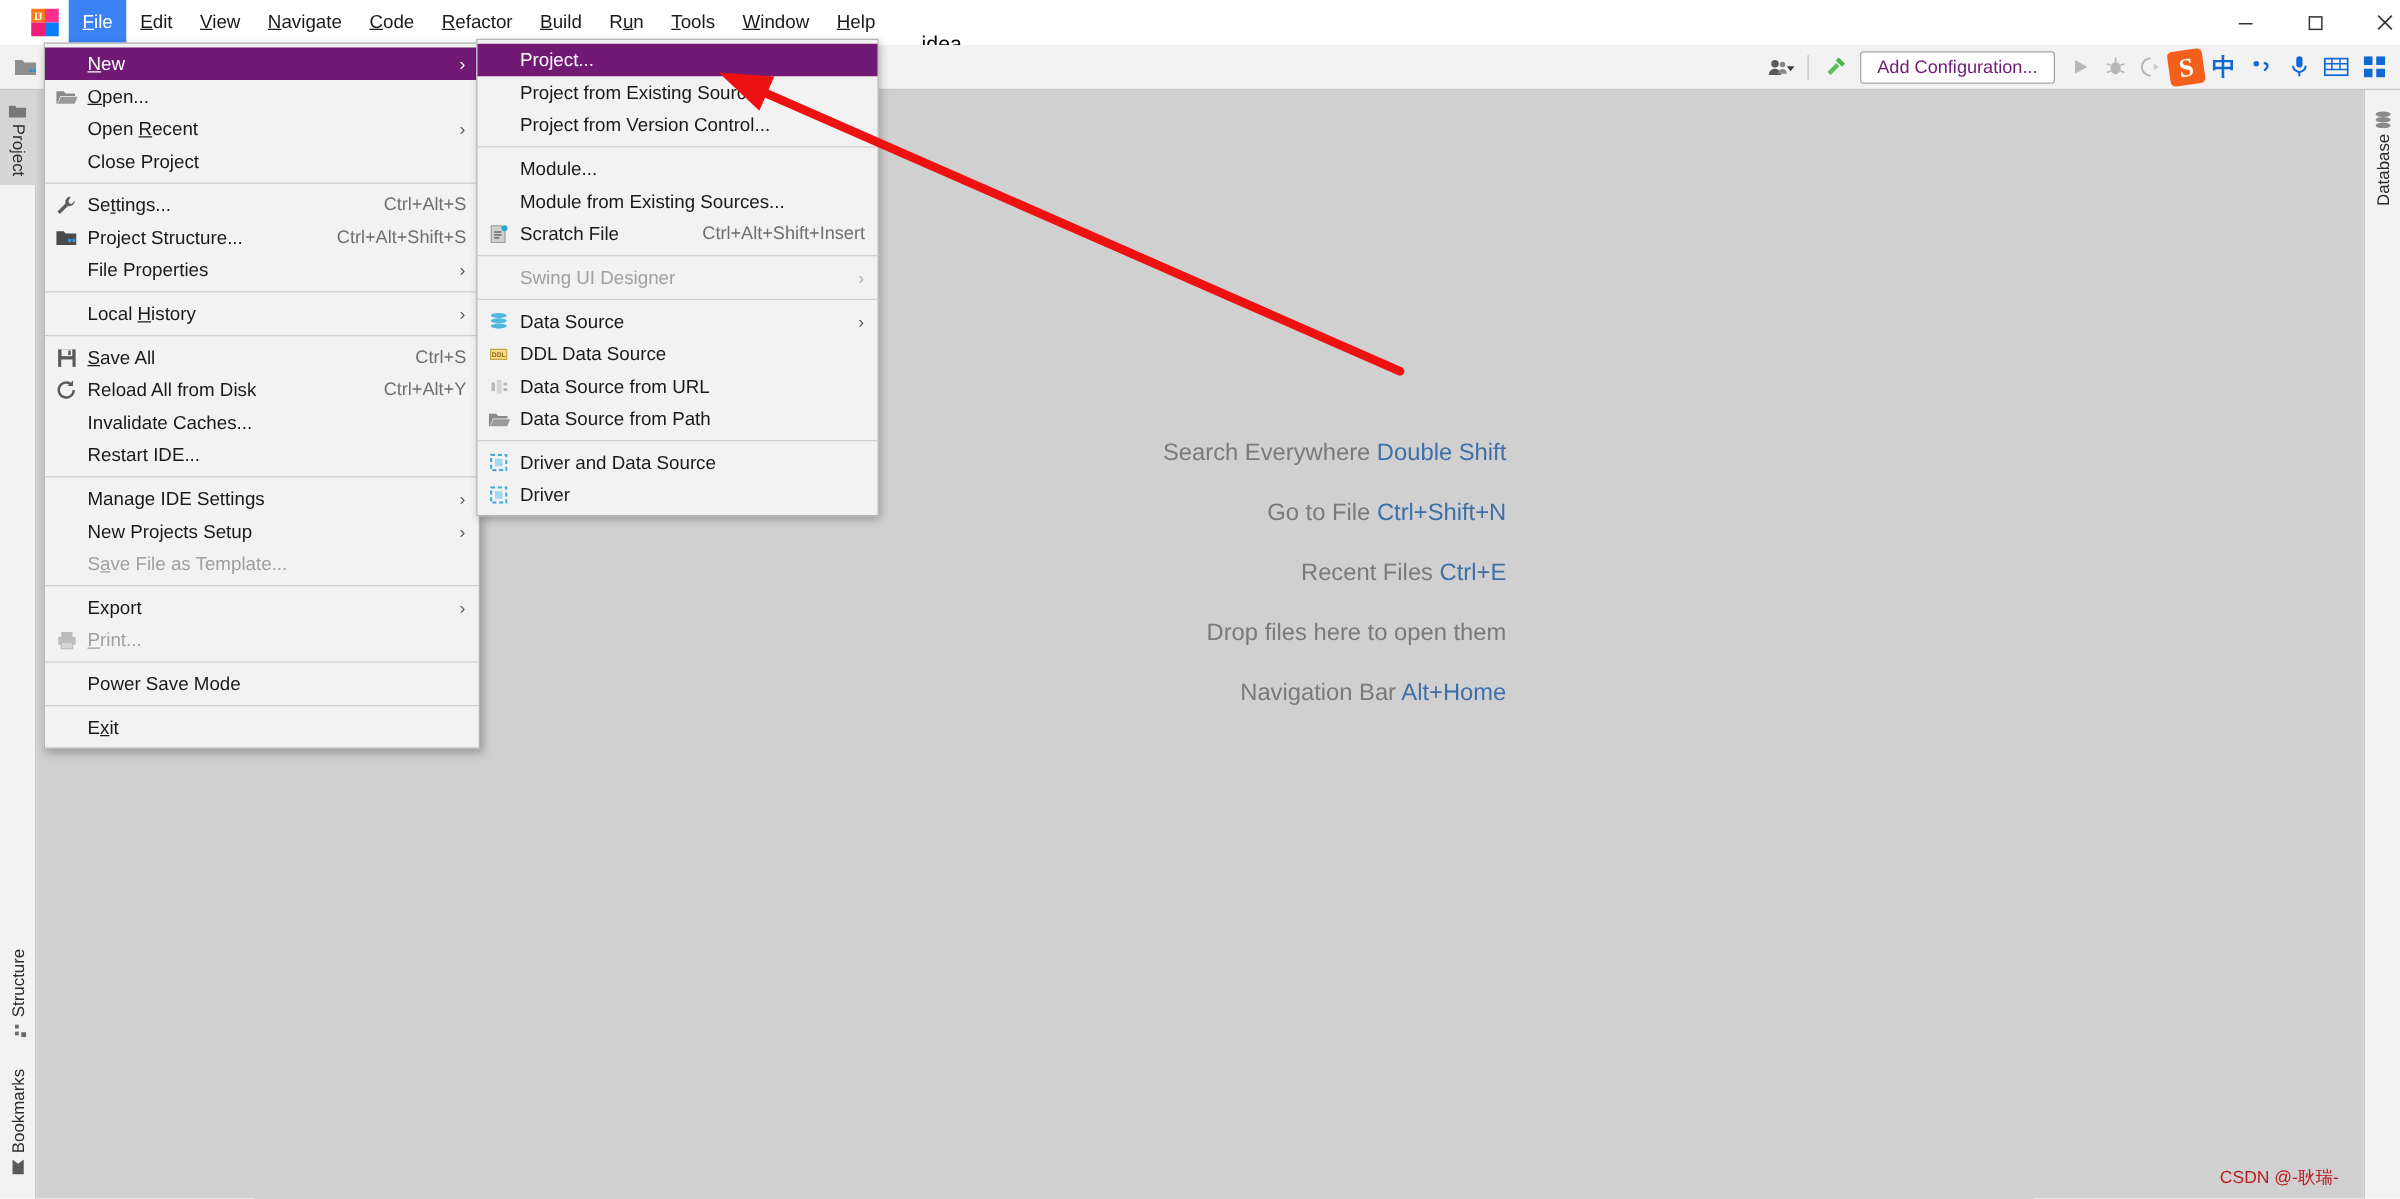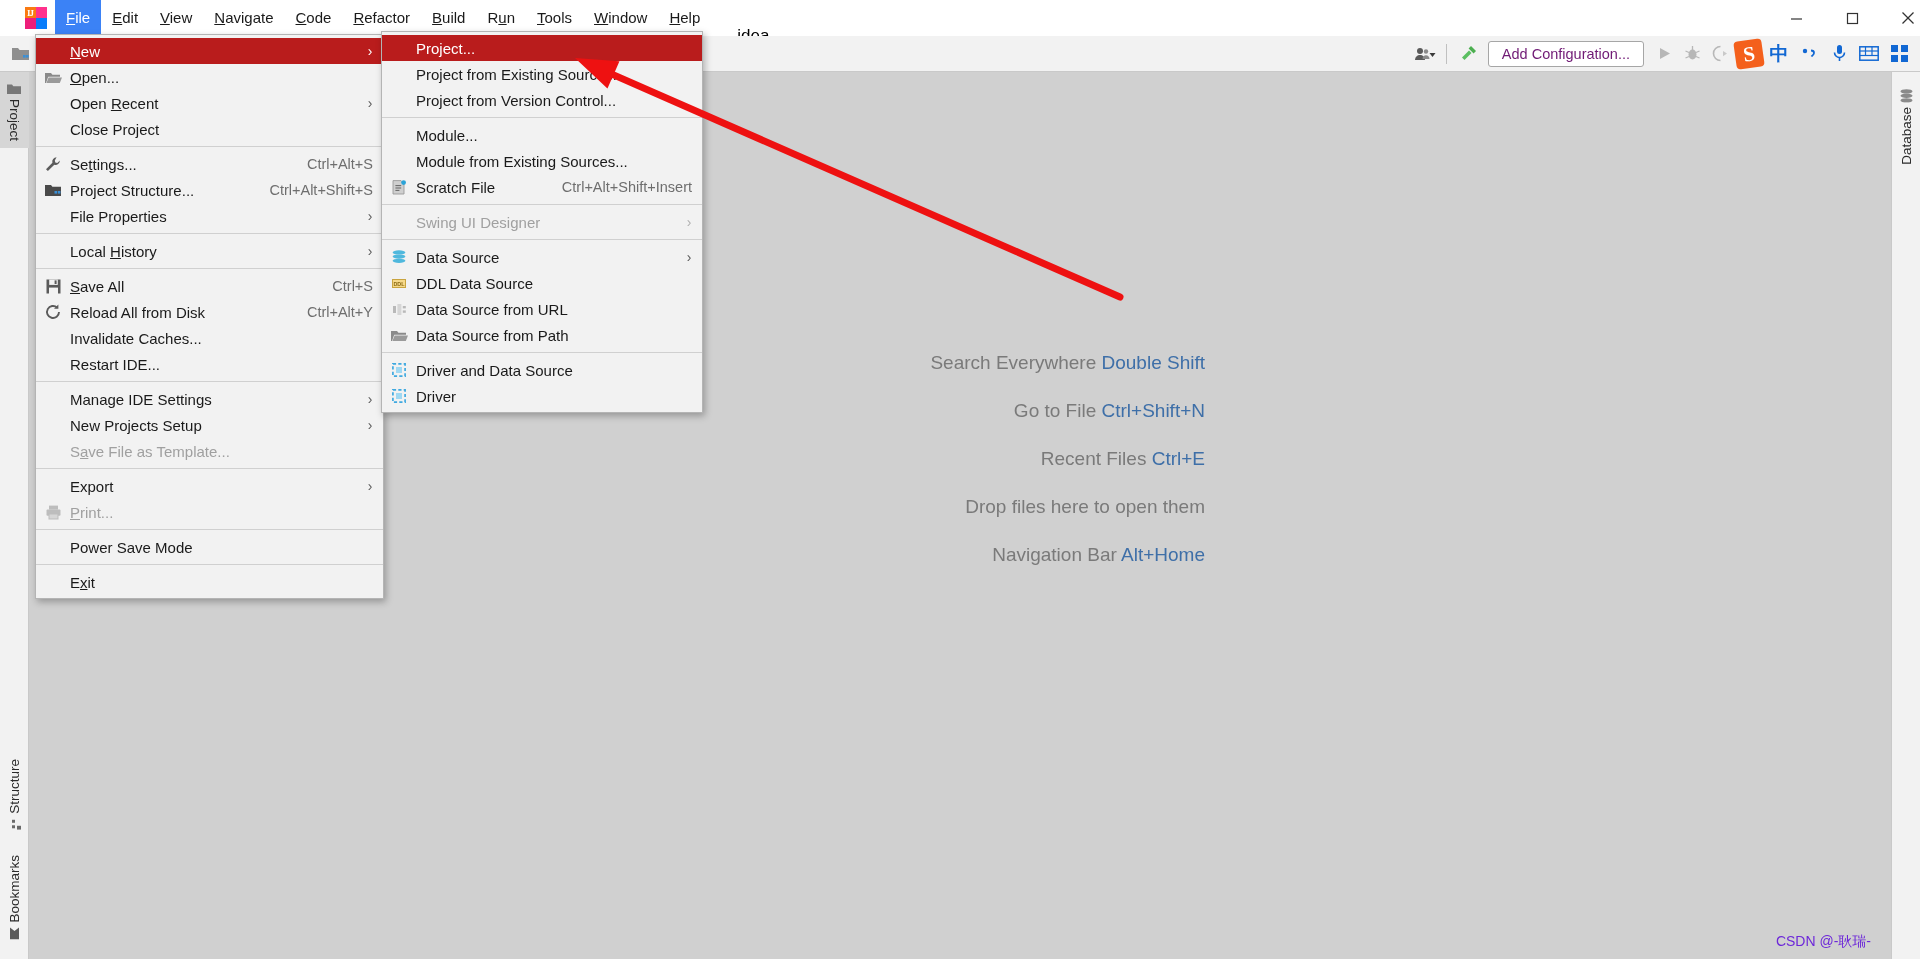--- a/index.html
+++ b/index.html
@@ -121,38 +121,38 @@
     margin-left: 36px;
   }
   .hint-row {
     font-size: 19px; color: #7a7a7a; margin-bottom: 26px;
     white-space: nowrap;
   }
   .hint-row .key { color: #3e6fa8; }
 
   .watermark {
     position: absolute; right: 20px; bottom: 8px;
-    font-size: 14px; color: #6d28d9; white-space: nowrap;
+    font-size: 14px; color: #b91c1c; white-space: nowrap;
   }
 
   
   .popup {
     position: absolute; background: #f2f2f2;
     border: 1px solid #b4b4b4; box-shadow: 2px 3px 7px rgba(0,0,0,.28);
     padding: 3px 0; z-index: 50;
   }
   #file-menu { left: 35px; top: 34px; width: 349px; }
   #new-submenu { left: 381px; top: 31px; width: 322px; }
 
   .mi {
     display: flex; align-items: center; height: 26px;
     padding: 0 6px 0 0; font-size: 15px; color: #1a1a1a;
     cursor: default; position: relative;
   }
-  .mi.sel { background: #b91c1c; color: #ffffff; }
+  .mi.sel { background: #701a75; color: #ffffff; }
   .mi.dis { color: #a0a0a0; }
   .mi .gut {
     width: 34px; min-width: 34px; height: 26px;
     display: flex; align-items: center; justify-content: center;
   }
   .mi .txt { flex: 1; white-space: nowrap; }
   .mi .txt u { text-decoration: underline; }
   .mi .sc {
     color: #6e6e6e; font-size: 14.5px; margin-left: 20px;
     white-space: nowrap; padding-right: 4px;

